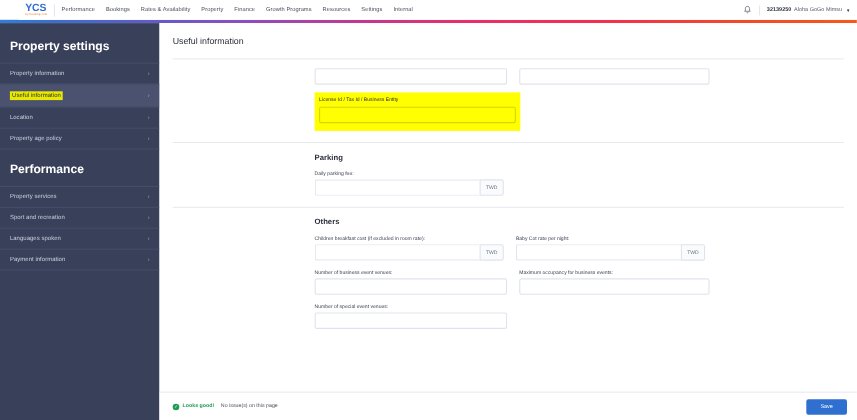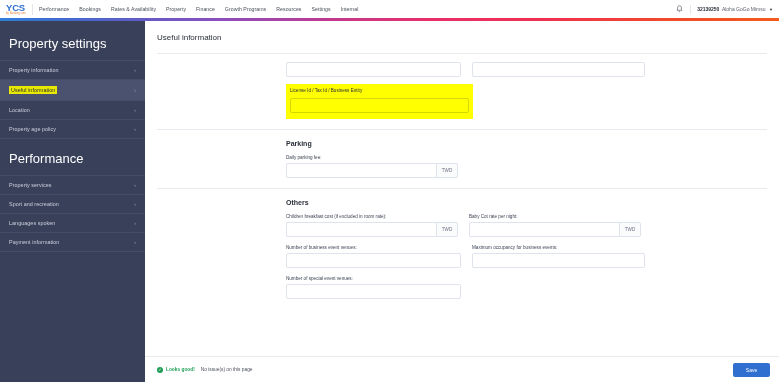--- a/index.html
+++ b/index.html
@@ -10,20 +10,21 @@
     overflow: hidden;
   }
 
   
   .topbar {
     height: 18px;
     background: #ffffff;
     display: flex;
     align-items: center;
     position: relative;
+    margin-left: 17px;
   }
   .logo {
     width: 30px;
     padding-left: 6px;
     display: flex;
     flex-direction: column;
     justify-content: center;
     line-height: 1;
   }
   .logo-main {
@@ -109,22 +110,22 @@
 
   
   .sidebar {
     width: 145px;
     background: #39405a;
     flex-shrink: 0;
     padding-top: 7px;
   }
   .side-heading {
     color: #ffffff;
-    font-size: 13px;
-    font-weight: normal;
+    font-size: 11px;
+    font-weight: bold;
     padding: 8px 9px 9px 9px;
   }
   .side-item {
     display: flex;
     align-items: center;
     justify-content: space-between;
     padding: 6px 9px 6px 9px;
     border-top: 1px solid #454c66;
     cursor: pointer;
     min-height: 19px;

